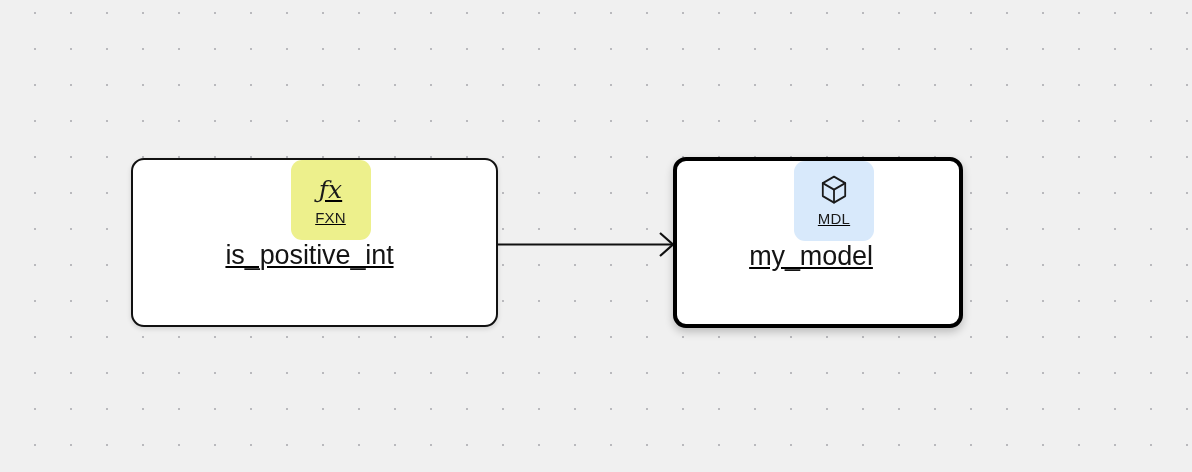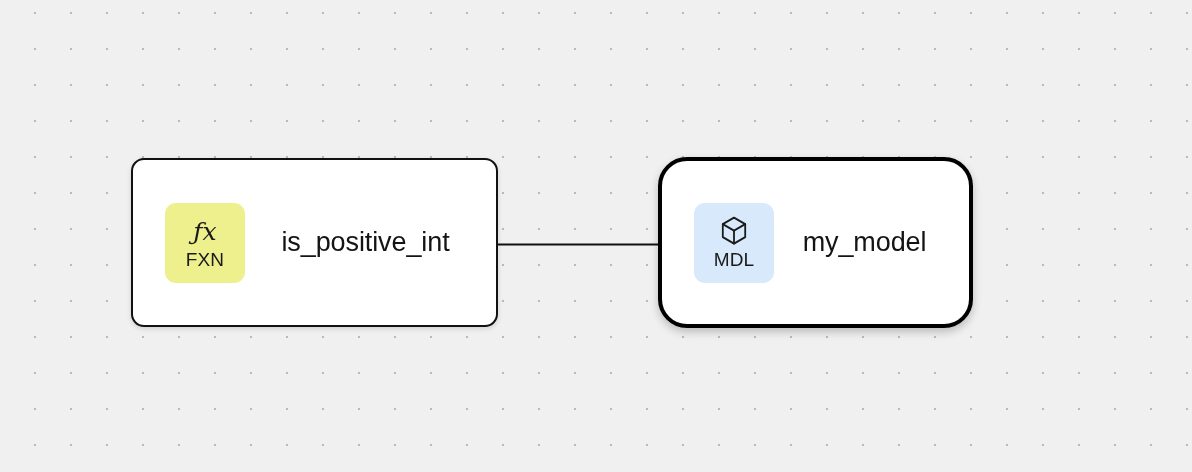--- a/index.html
+++ b/index.html
@@ -36,45 +36,45 @@
   }
   #edges .edge-path {
     pointer-events: stroke;
   }
 
   
   .node {
     position: absolute;
     box-sizing: border-box;
     display: flex;
-    flex-direction: row;
+    flex-direction: column;
     align-items: center;
     background: #ffffff;
     border: 2px solid #111111;
     border-radius: 13px;
     box-shadow: 0 2px 5px rgba(0,0,0,0.13);
+    text-decoration: underline;
   }
   .node.selected {
     border-width: 4px;
     border-color: #000000;
     box-shadow: 0 4px 9px rgba(0,0,0,0.22);
   }
 
   .node-fxn {
     left: 131px;
     top: 158px;
     width: 367px;
     height: 169px;
   }
   .node-mdl {
-    left: 658px;
+    left: 673px;
     top: 157px;
-    width: 315px;
+    width: 290px;
     height: 171px;
-    border-radius: 29px;
   }
 
   
   .badge {
     flex: 0 0 auto;
     width: 80px;
     height: 80px;
     border-radius: 11px;
     display: flex;
     flex-direction: column;
@@ -93,21 +93,21 @@
   }
   .badge-icon-fx {
     font-family: "DejaVu Serif", serif;
     font-size: 25px;
     font-style: italic;
     color: #1a1a1a;
     letter-spacing: 0px;
   }
   .badge-label {
     font-family: "Liberation Sans", sans-serif;
-    font-size: 19px;
+    font-size: 15px;
     letter-spacing: 0.2px;
     color: #1a1a1a;
     line-height: 20px;
   }
 
   
   .node-title {
     flex: 1 1 auto;
     text-align: center;
     font-family: "Liberation Sans", sans-serif;

